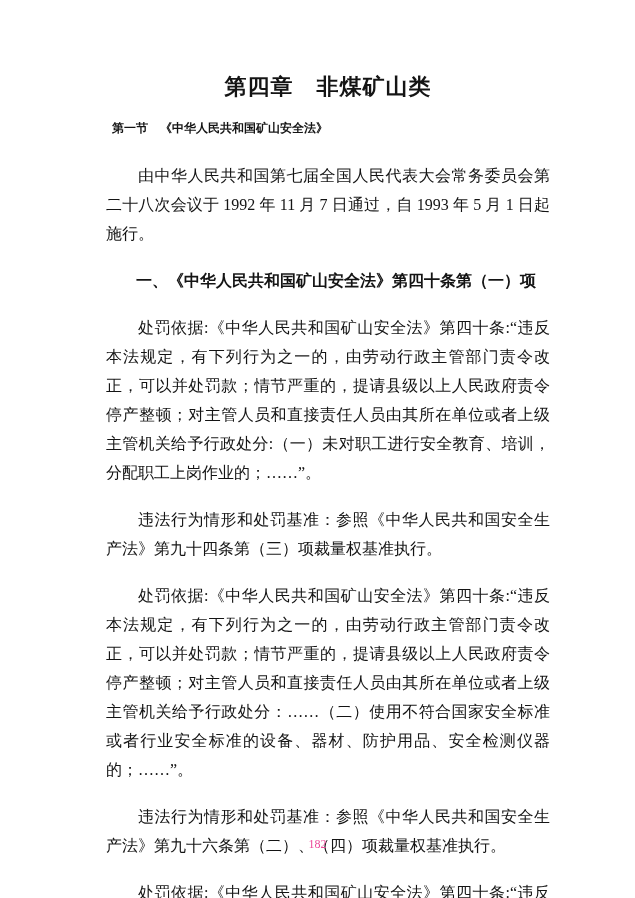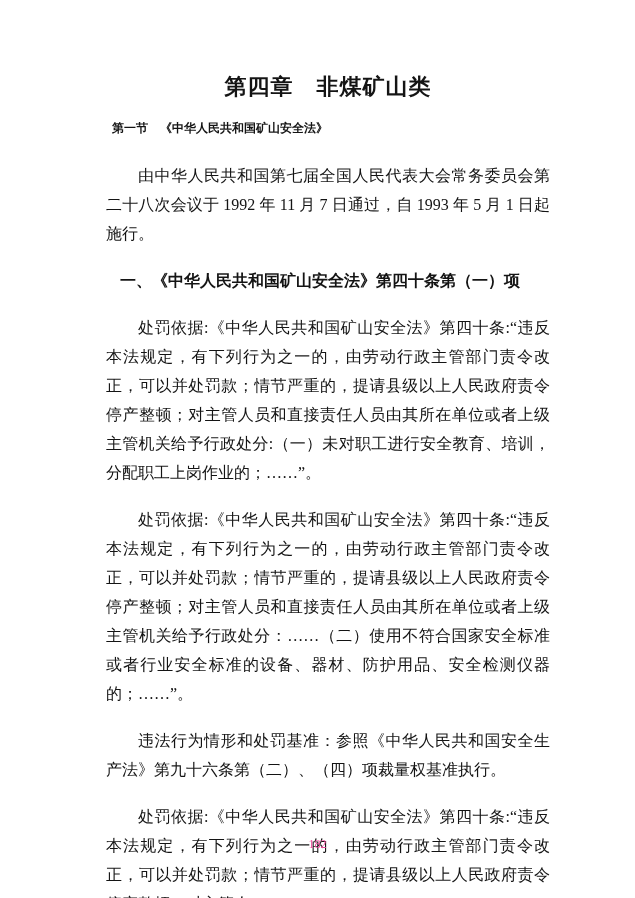--- a/index.html
+++ b/index.html
@@ -40,21 +40,21 @@
   }
   .body-par {
     margin: 18px;
     font-size: 16px;
     line-height: 29px;
     text-align: justify;
     text-indent: 2em;
     word-break: break-all;
   }
   .item-heading {
-    margin: 0;
+    margin: 16px;
     font-size: 16px;
     line-height: 29px;
     font-weight: bold;
     text-indent: 2em;
     word-break: break-all;
   }
   .page-number {
     position: absolute;
     left: 0;
     top: 837px;
@@ -73,20 +73,21 @@
   <div class="content">
 
     <h1 class="chapter-title">第四章　非煤矿山类</h1>
 
     <h2 class="section-heading">第一节　《中华人民共和国矿山安全法》</h2>
 
     <p class="body-par">由中华人民共和国第七届全国人民代表大会常务委员会第二十八次会议于 1992 年 11 月 7 日通过，自 1993 年 5 月 1 日起施行。</p>
 
     <h3 class="item-heading">一、《中华人民共和国矿山安全法》第四十条第（一）项</h3>
     <p class="body-par">处罚依据:《中华人民共和国矿山安全法》第四十条:“违反本法规定，有下列行为之一的，由劳动行政主管部门责令改正，可以并处罚款；情节严重的，提请县级以上人民政府责令停产整顿；对主管人员和直接责任人员由其所在单位或者上级主管机关给予行政处分:（一）未对职工进行安全教育、培训，分配职工上岗作业的；……”。</p>
+    <p class="body-par">违法行为情形和处罚基准：参照《中华人民共和国安全生产法》第九十四条第（三）项裁量权基准执行。</p>
 
     <p class="body-par">处罚依据:《中华人民共和国矿山安全法》第四十条:“违反本法规定，有下列行为之一的，由劳动行政主管部门责令改正，可以并处罚款；情节严重的，提请县级以上人民政府责令停产整顿；对主管人员和直接责任人员由其所在单位或者上级主管机关给予行政处分：……（二）使用不符合国家安全标准或者行业安全标准的设备、器材、防护用品、安全检测仪器的；……”。</p>
     <p class="body-par">违法行为情形和处罚基准：参照《中华人民共和国安全生产法》第九十六条第（二）、（四）项裁量权基准执行。</p>
 
     <p class="body-par">处罚依据:《中华人民共和国矿山安全法》第四十条:“违反本法规定，有下列行为之一的，由劳动行政主管部门责令改正，可以并处罚款；情节严重的，提请县级以上人民政府责令停产整顿；对主管人</p>
 
   </div>
 
   <div class="page-number">182</div>
 </div>

